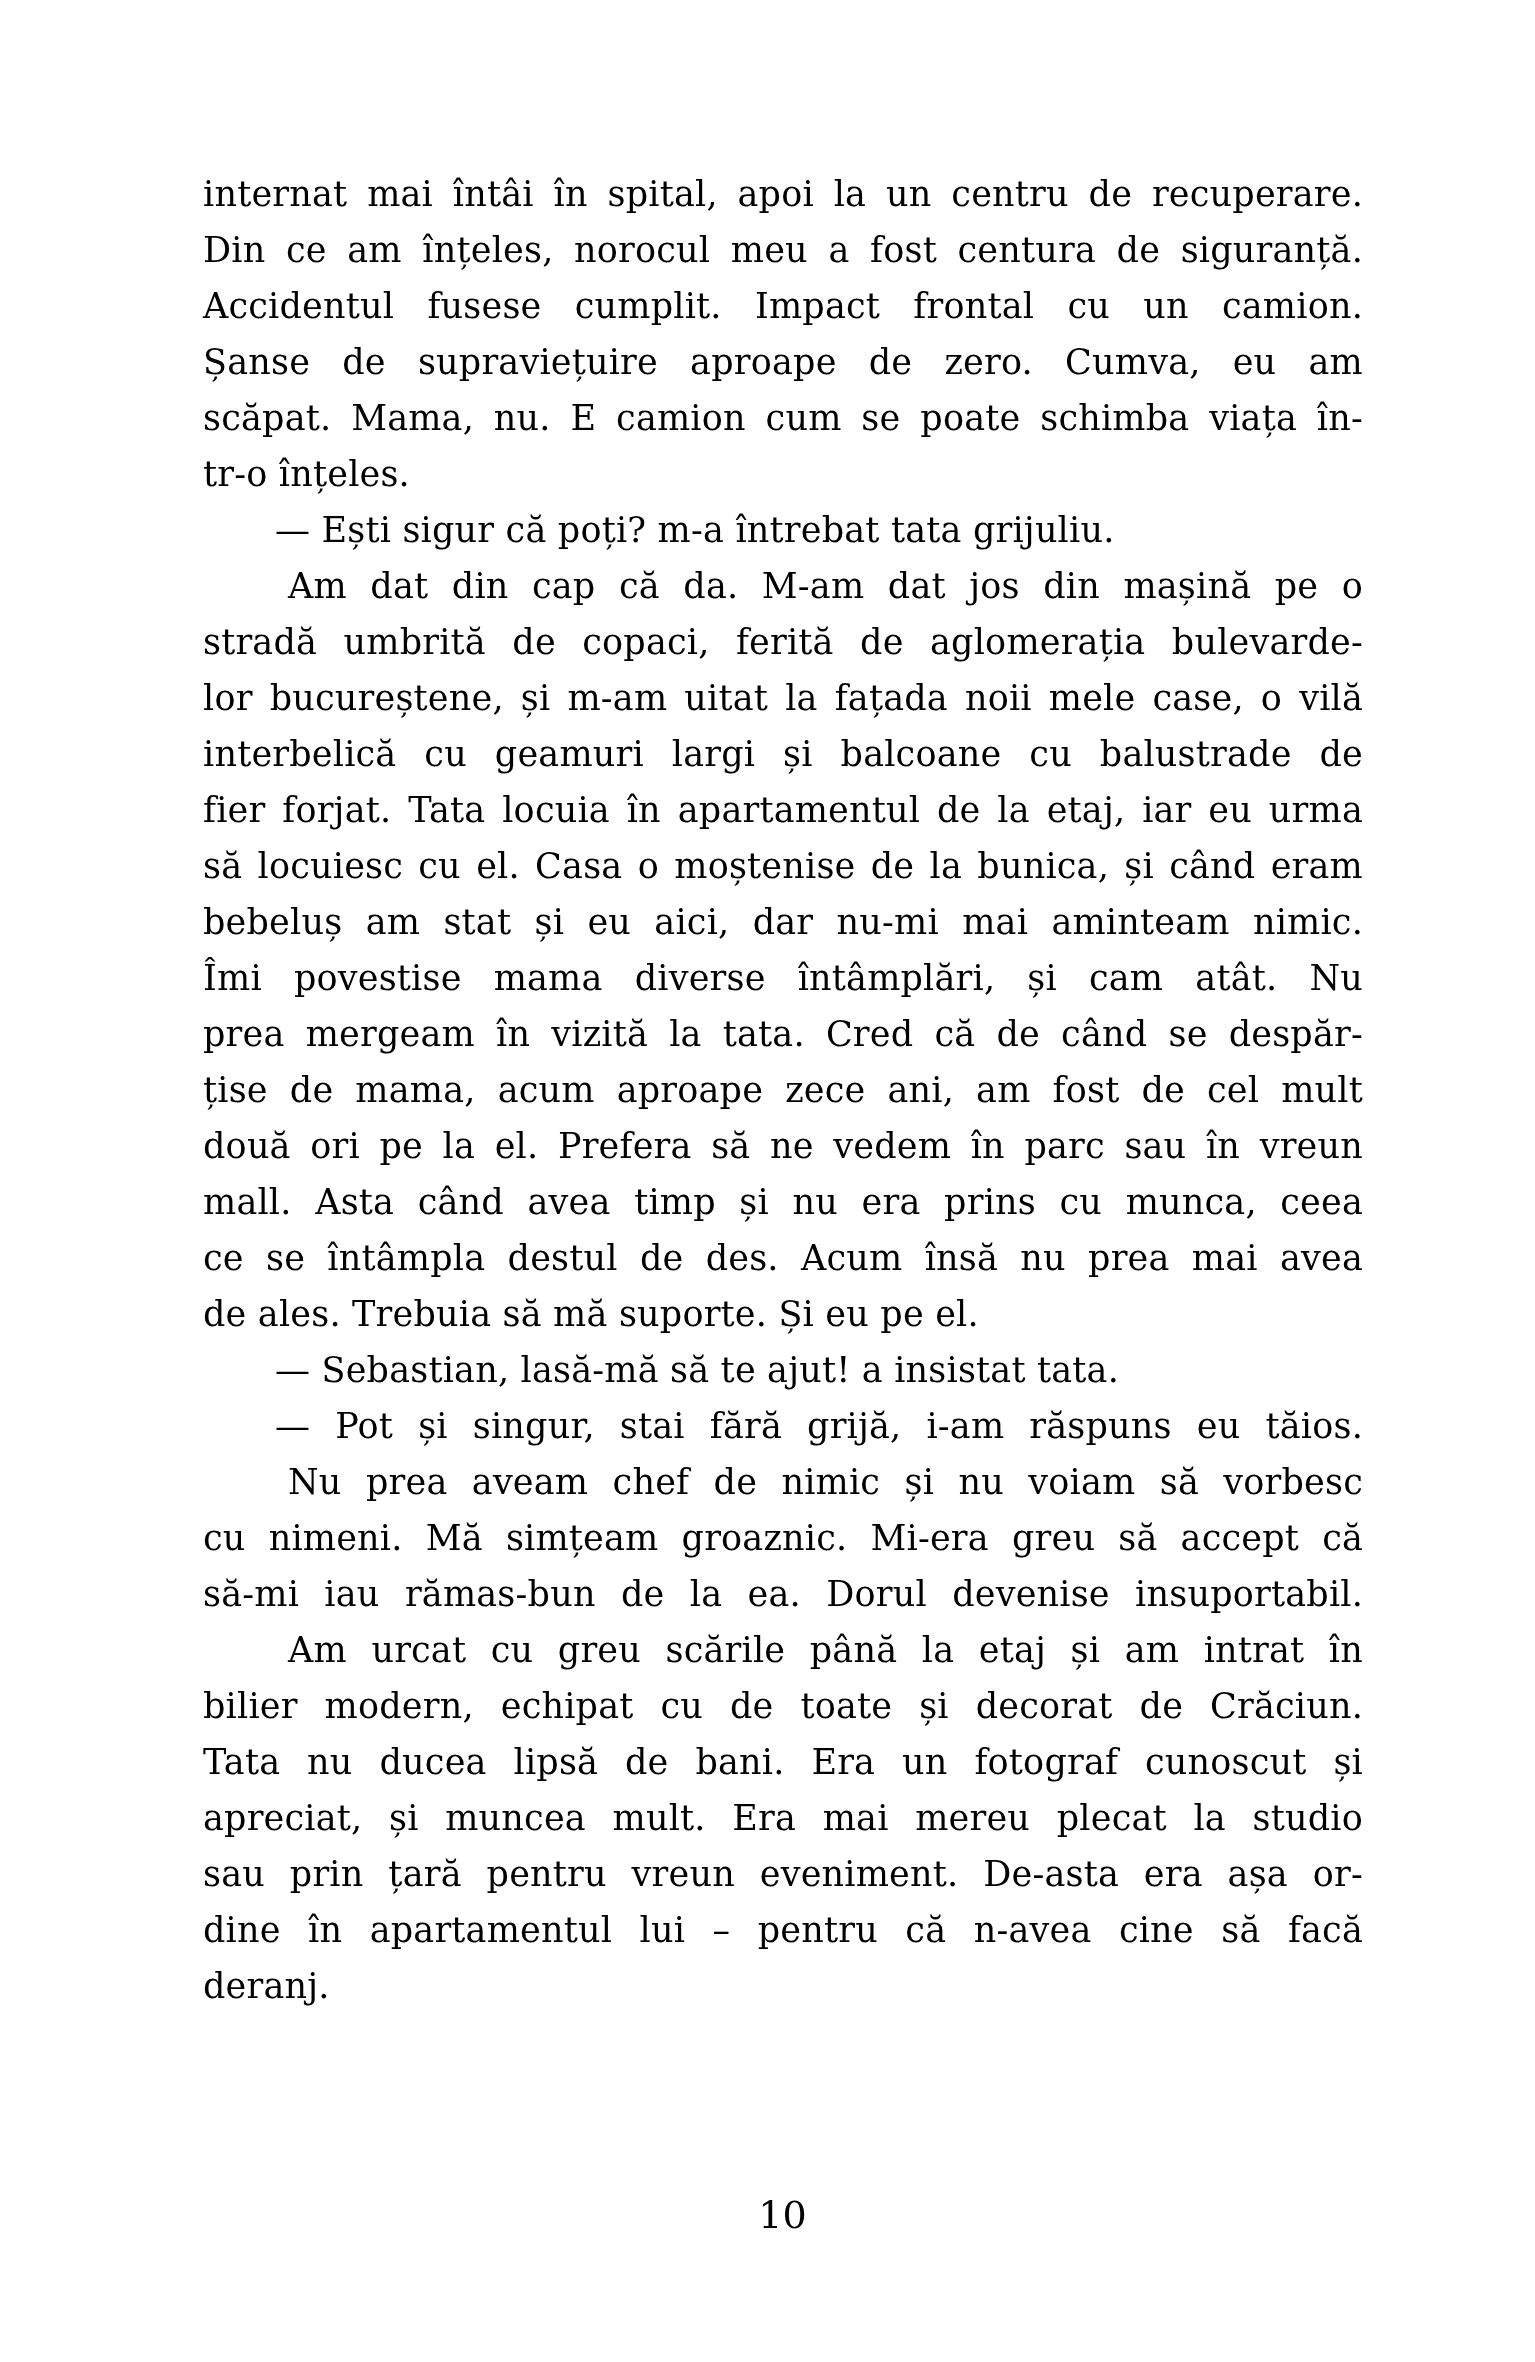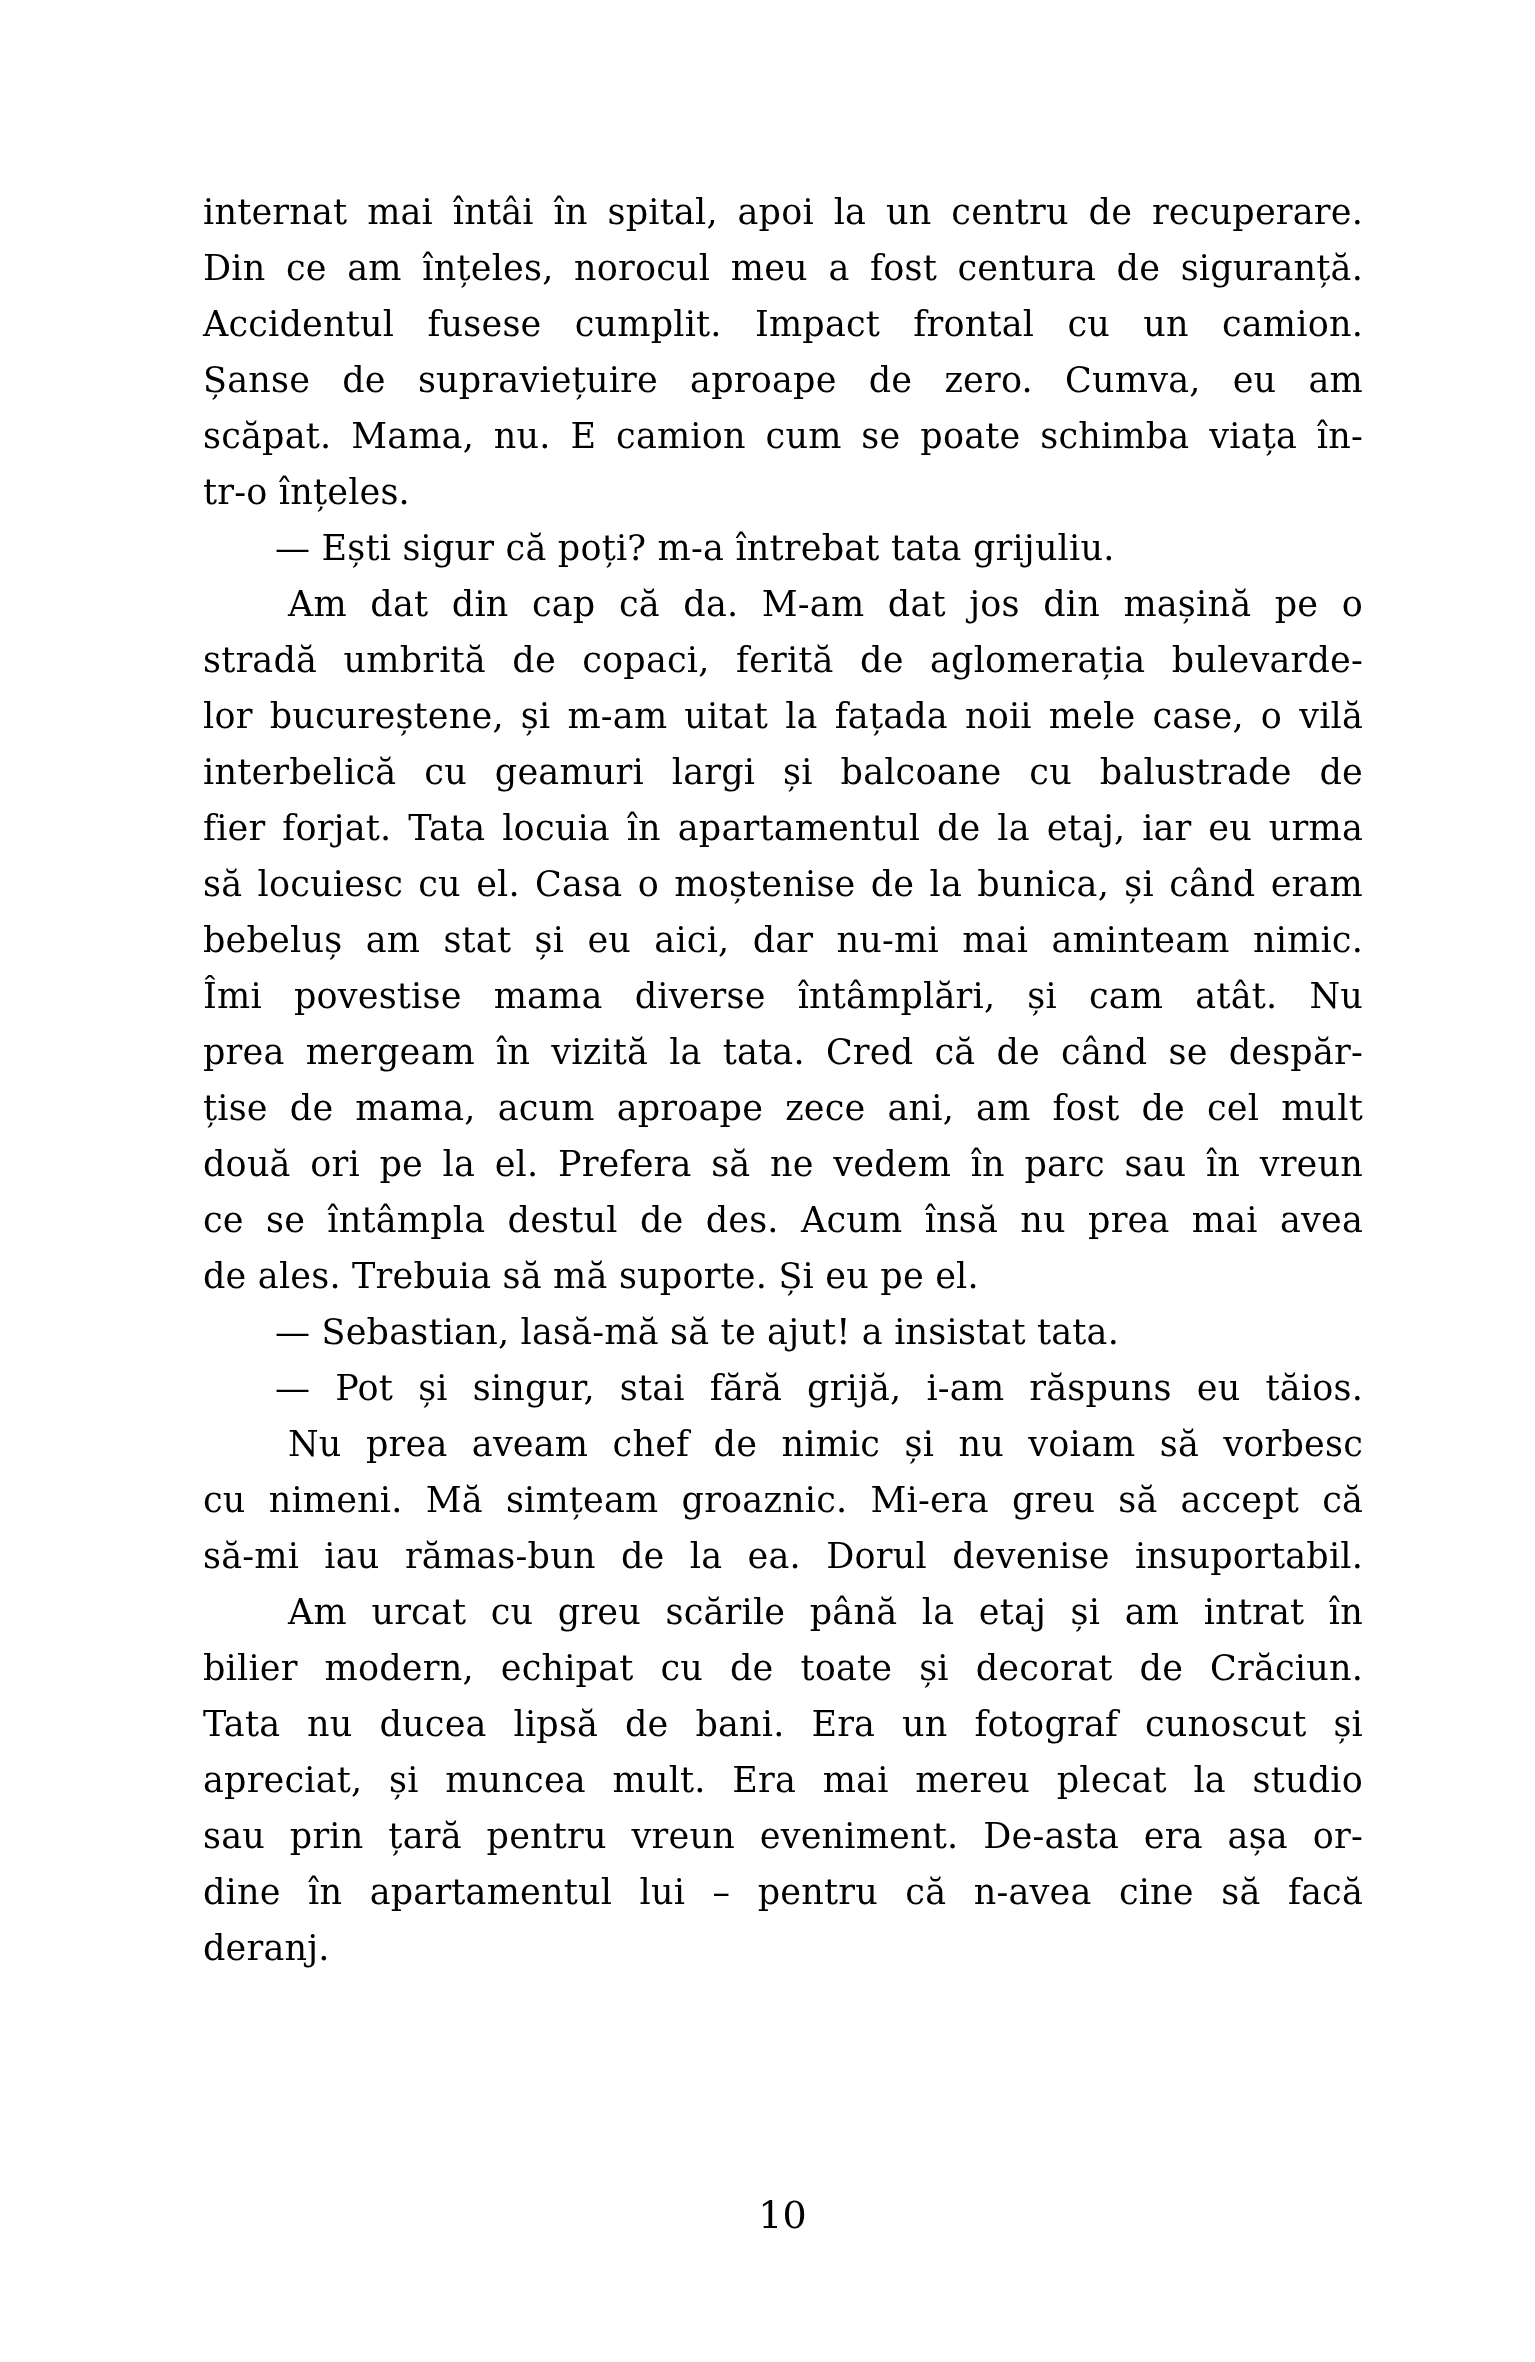--- a/index.html
+++ b/index.html
@@ -16,21 +16,21 @@
     overflow: hidden;
   }
   .page {
     position: absolute;
     inset: 0;
     background: #ffffff;
   }
   .text-block {
     position: absolute;
     left: 203px;
-    top: 184px;
+    top: 166px;
     width: 1160px;
   }
   .line {
     height: 56px;
     line-height: 56px;
     font-size: 35px;
     text-align: left;
     letter-spacing: 0.2px;
   }
   .line.j {
@@ -65,20 +65,21 @@
       <div class="line j">stradă umbrită de copaci, ferită de aglomerația bulevarde-</div>
       <div class="line j">lor bucureștene, și m-am uitat la fațada noii mele case, o vilă</div>
       <div class="line j">interbelică cu geamuri largi și balcoane cu balustrade de</div>
       <div class="line j">fier forjat. Tata locuia în apartamentul de la etaj, iar eu urma</div>
       <div class="line j">să locuiesc cu el. Casa o moștenise de la bunica, și când eram</div>
       <div class="line j">bebeluș am stat și eu aici, dar nu-mi mai aminteam nimic.</div>
       <div class="line j">Îmi povestise mama diverse întâmplări, și cam atât. Nu</div>
       <div class="line j">prea mergeam în vizită la tata. Cred că de când se despăr-</div>
       <div class="line j">țise de mama, acum aproape zece ani, am fost de cel mult</div>
       <div class="line j">două ori pe la el. Prefera să ne vedem în parc sau în vreun</div>
+      <div class="line j">mall. Asta când avea timp și nu era prins cu munca, ceea</div>
       <div class="line j">ce se întâmpla destul de des. Acum însă nu prea mai avea</div>
       <div class="line">de ales. Trebuia să mă suporte. Și eu pe el.</div>
       <div class="line ind-d">— Sebastian, lasă-mă să te ajut! a insistat tata.</div>
       <div class="line j ind-d">— Pot și singur, stai fără grijă, i-am răspuns eu tăios.</div>
       <div class="line j ind-p">Nu prea aveam chef de nimic și nu voiam să vorbesc</div>
       <div class="line j">cu nimeni. Mă simțeam groaznic. Mi-era greu să accept că</div>
       <div class="line j">să-mi iau rămas-bun de la ea. Dorul devenise insuportabil.</div>
       <div class="line j ind-p">Am urcat cu greu scările până la etaj și am intrat în</div>
       <div class="line j">bilier modern, echipat cu de toate și decorat de Crăciun.</div>
       <div class="line j">Tata nu ducea lipsă de bani. Era un fotograf cunoscut și</div>

